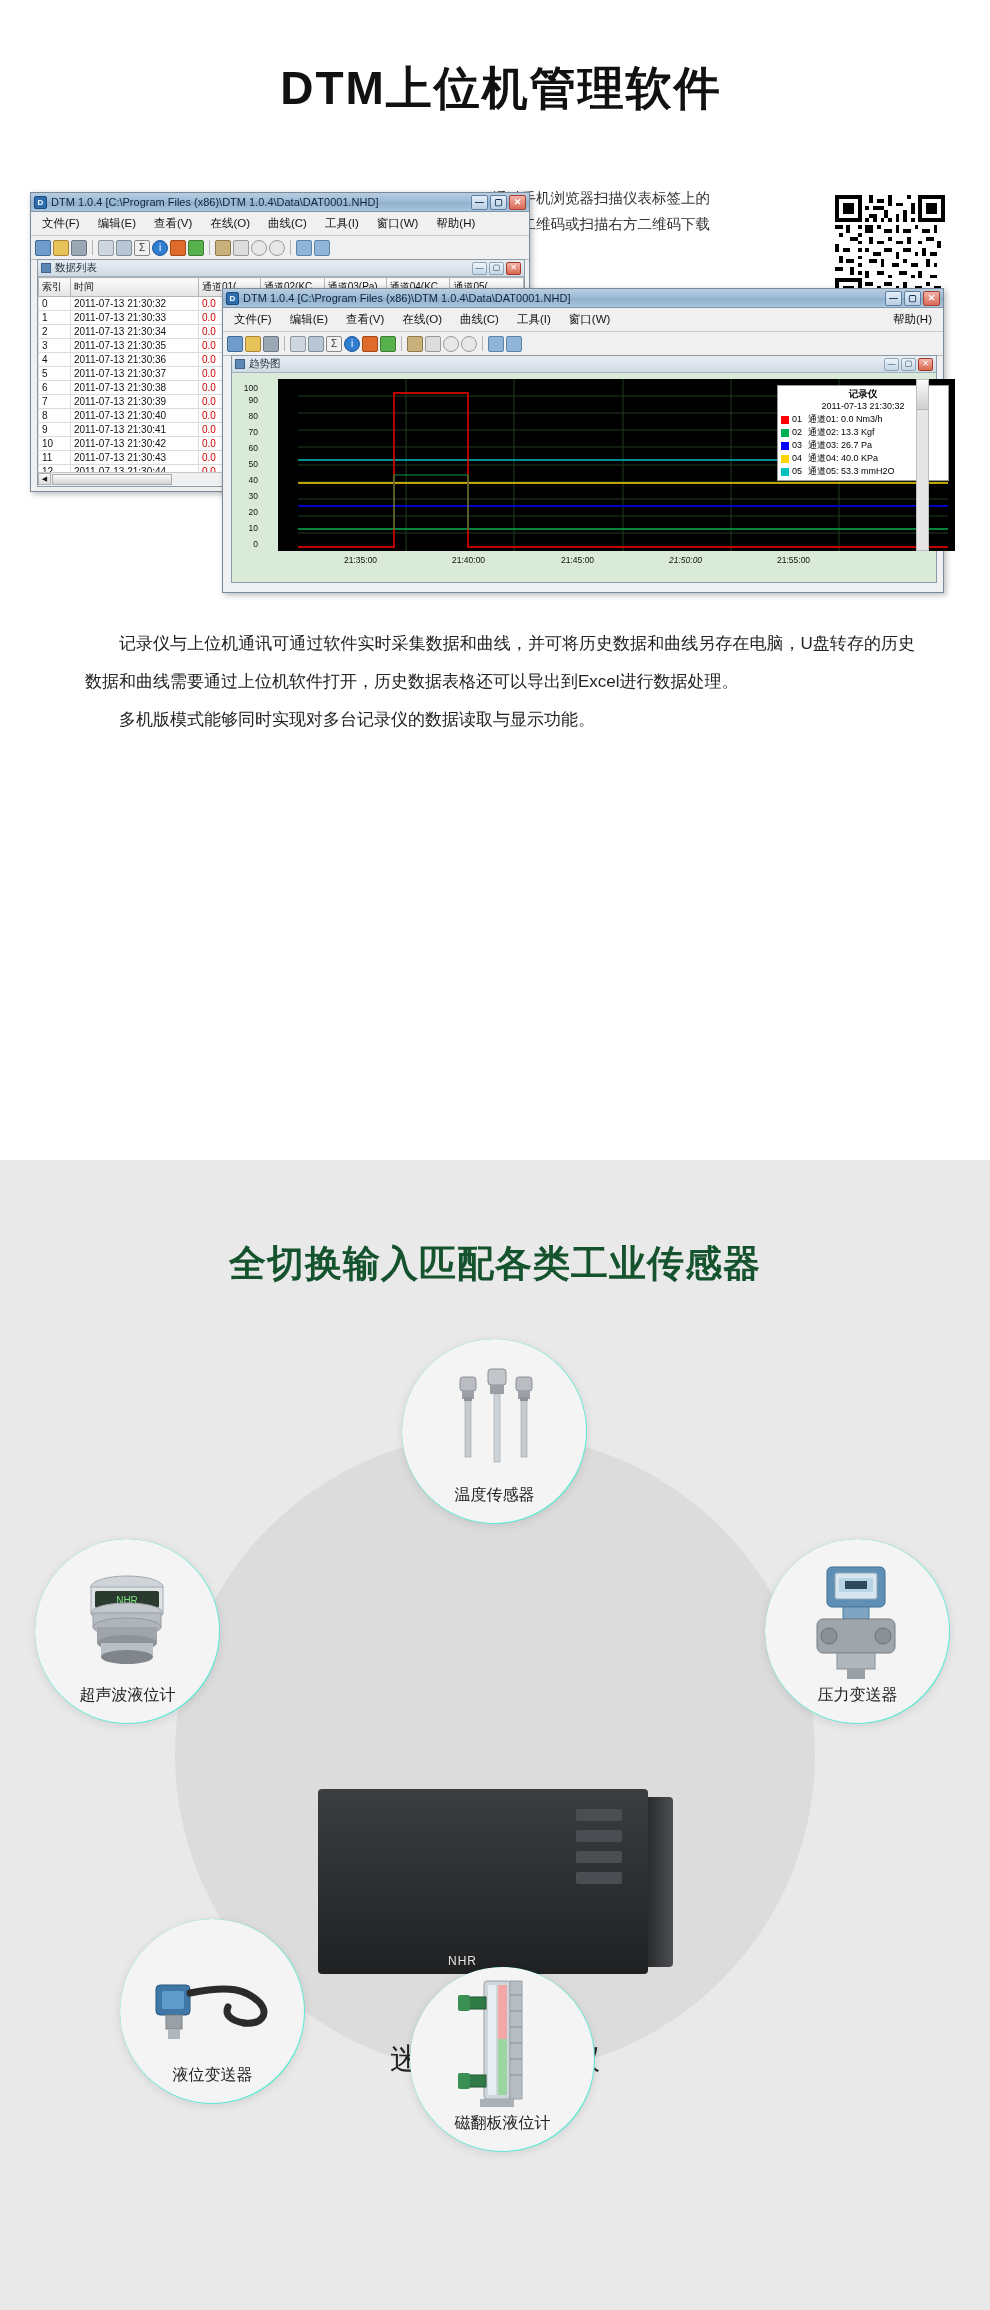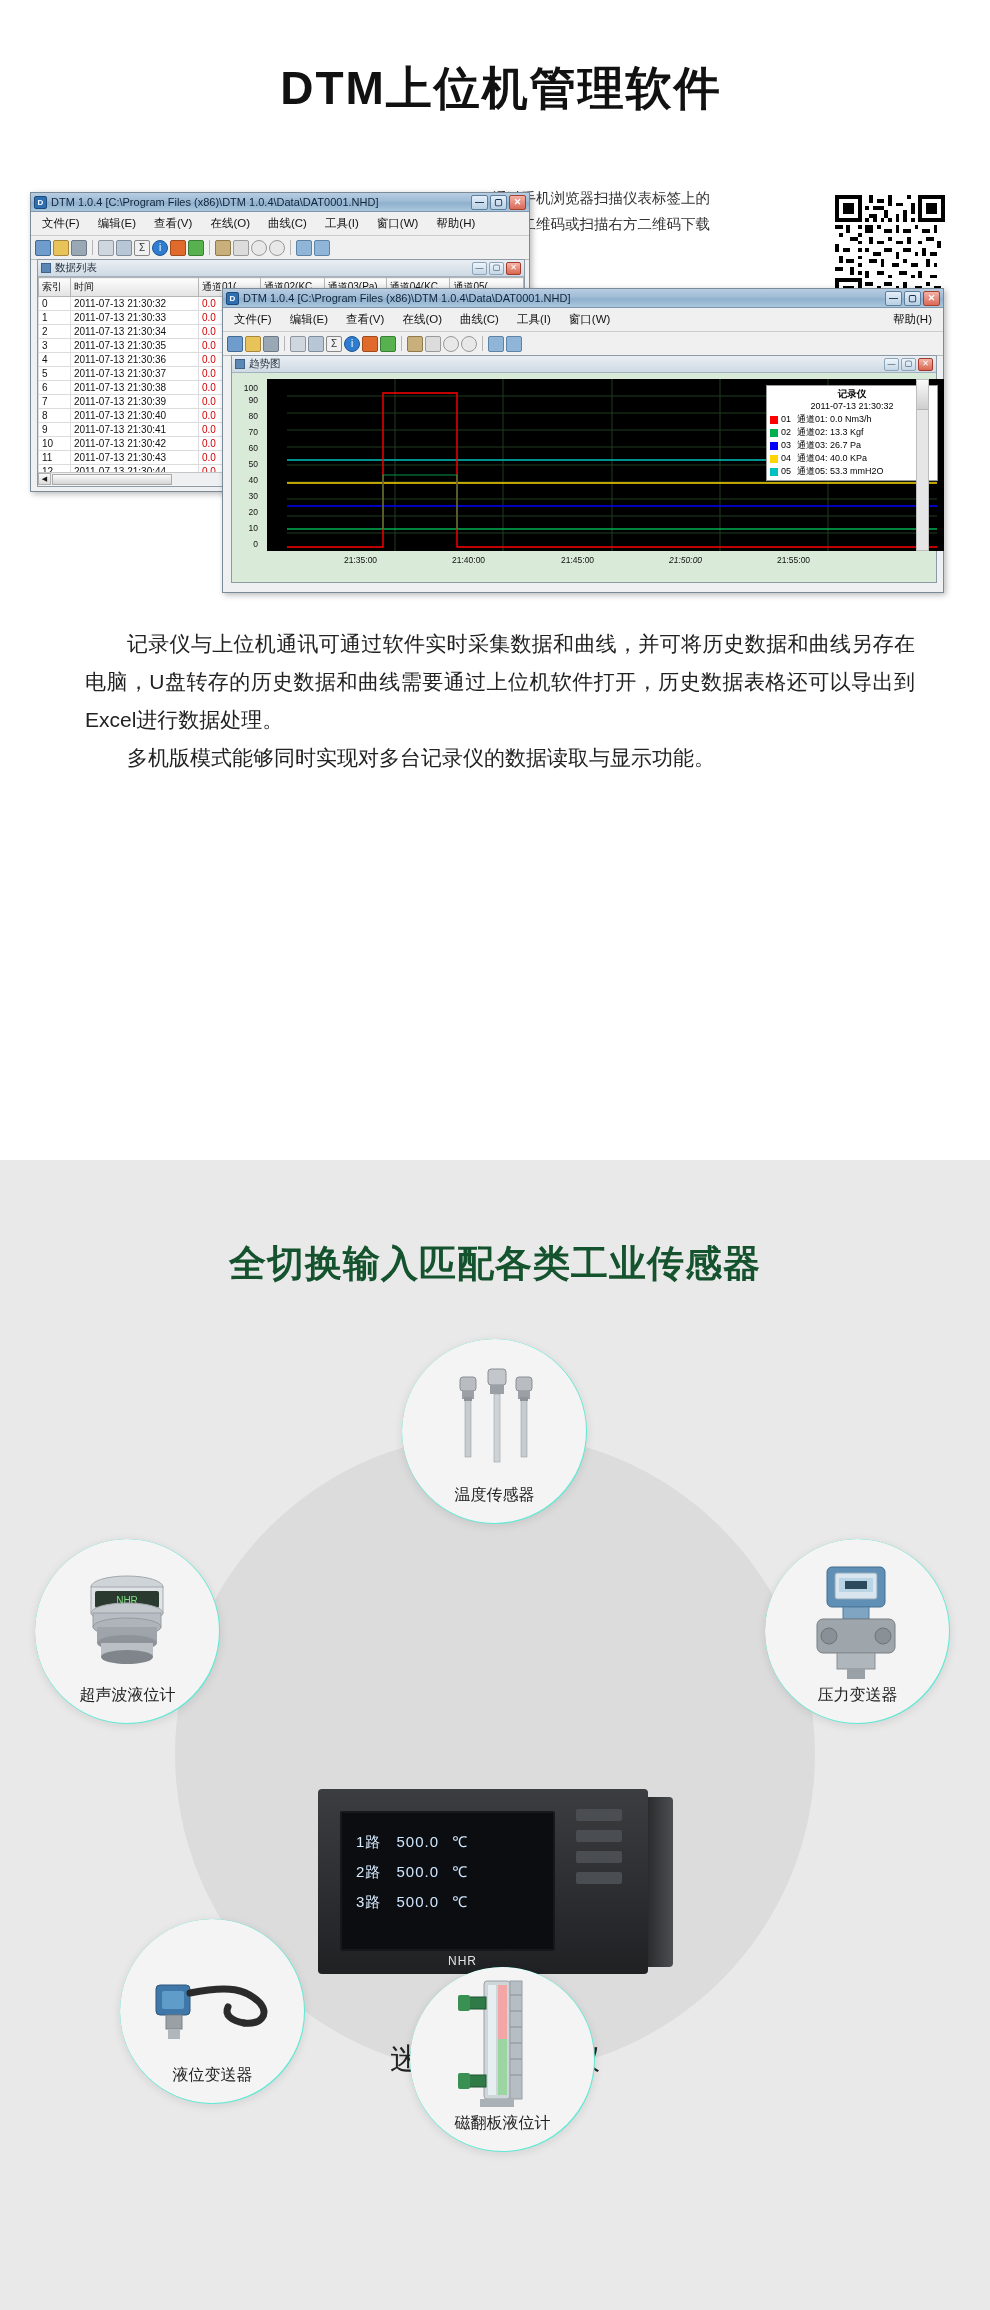--- a/index.html
+++ b/index.html
@@ -134,21 +134,21 @@
   .legend-box .lh { font-weight:bold; text-align:center; font-size:9.5px;}
   .legend-box .ld { text-align:center; font-size:9px; margin-bottom:2px;}
   .legend-row { display:flex; align-items:center; gap:3px; line-height:13px;}
   .legend-row i { width:8px;height:8px;display:inline-block;}
   .legend-row b { font-weight:normal; width:13px; display:inline-block;}
 
   
   .para {
     margin: 0 auto;
     width: 820px;
-    font-size: 21px;
+    font-size: 17px;
     line-height: 38px;
     color:#222;
     text-align: justify;
   }
   .para p { margin: 0; text-indent: 2em;}
 
   
   .sec2 { background:#e9e9e9; padding: 48px 0 60px 0; position:relative; height:1150px;}
   .sec2-title {
     text-align:center; font-size:37px; font-weight:bold; color:#14532d; letter-spacing:1px;
@@ -587,21 +587,21 @@
             <div style="position:absolute;top:48px;right:2px;">70</div>
             <div style="position:absolute;top:64px;right:2px;">60</div>
             <div style="position:absolute;top:80px;right:2px;">50</div>
             <div style="position:absolute;top:96px;right:2px;">40</div>
             <div style="position:absolute;top:112px;right:2px;">30</div>
             <div style="position:absolute;top:128px;right:2px;">20</div>
             <div style="position:absolute;top:144px;right:2px;">10</div>
             <div style="position:absolute;top:160px;right:2px;">0</div>
           </div>
 
-          <div class="chart-area" style="position:absolute;left:35px;top:6px;width:677px;height:172px;padding-left:20px;">
+          <div class="chart-area" style="position:absolute;left:46px;top:6px;width:677px;height:172px;padding-left:20px;">
             <svg width="650" height="172">
               <rect x="0" y="0" width="650" height="172" fill="#000"></rect>
               <g stroke="#1f3d1f" stroke-width="1">
                 <line x1="0" y1="17" x2="650" y2="17"></line>
                 <line x1="0" y1="34" x2="650" y2="34"></line>
                 <line x1="0" y1="51" x2="650" y2="51"></line>
                 <line x1="0" y1="68" x2="650" y2="68"></line>
                 <line x1="0" y1="86" x2="650" y2="86"></line>
                 <line x1="0" y1="103" x2="650" y2="103"></line>
                 <line x1="0" y1="120" x2="650" y2="120"></line>
@@ -682,37 +682,20 @@
 
   <section class="sec2">
     <h2 class="sec2-title">全切换输入匹配各类工业传感器</h2>
 
     <div class="circle-stage">
       <div class="big-circle"></div>
 
       <div class="recorder">
         <div class="rec-right-edge"></div>
         <div class="rec-body">
-          <div class="rec-screen">
-            <div class="rec-line">
-              <span class="ch">1路</span>
-              <span style="margin-left:10px;">500.0</span>
-              <span style="margin-left:8px;">℃</span>
-            </div>
-            <div class="rec-line">
-              <span class="ch">2路</span>
-              <span style="margin-left:10px;">500.0</span>
-              <span style="margin-left:8px;">℃</span>
-            </div>
-            <div class="rec-line">
-              <span class="ch">3路</span>
-              <span style="margin-left:10px;">500.0</span>
-              <span style="margin-left:8px;">℃</span>
-            </div>
-          </div>
           <div class="rec-side">
             <div class="rec-btn"></div>
             <div class="rec-btn"></div>
             <div class="rec-btn"></div>
             <div class="rec-btn"></div>
           </div>
           <div class="rec-brand">NHR</div>
         </div>
       </div>
 

